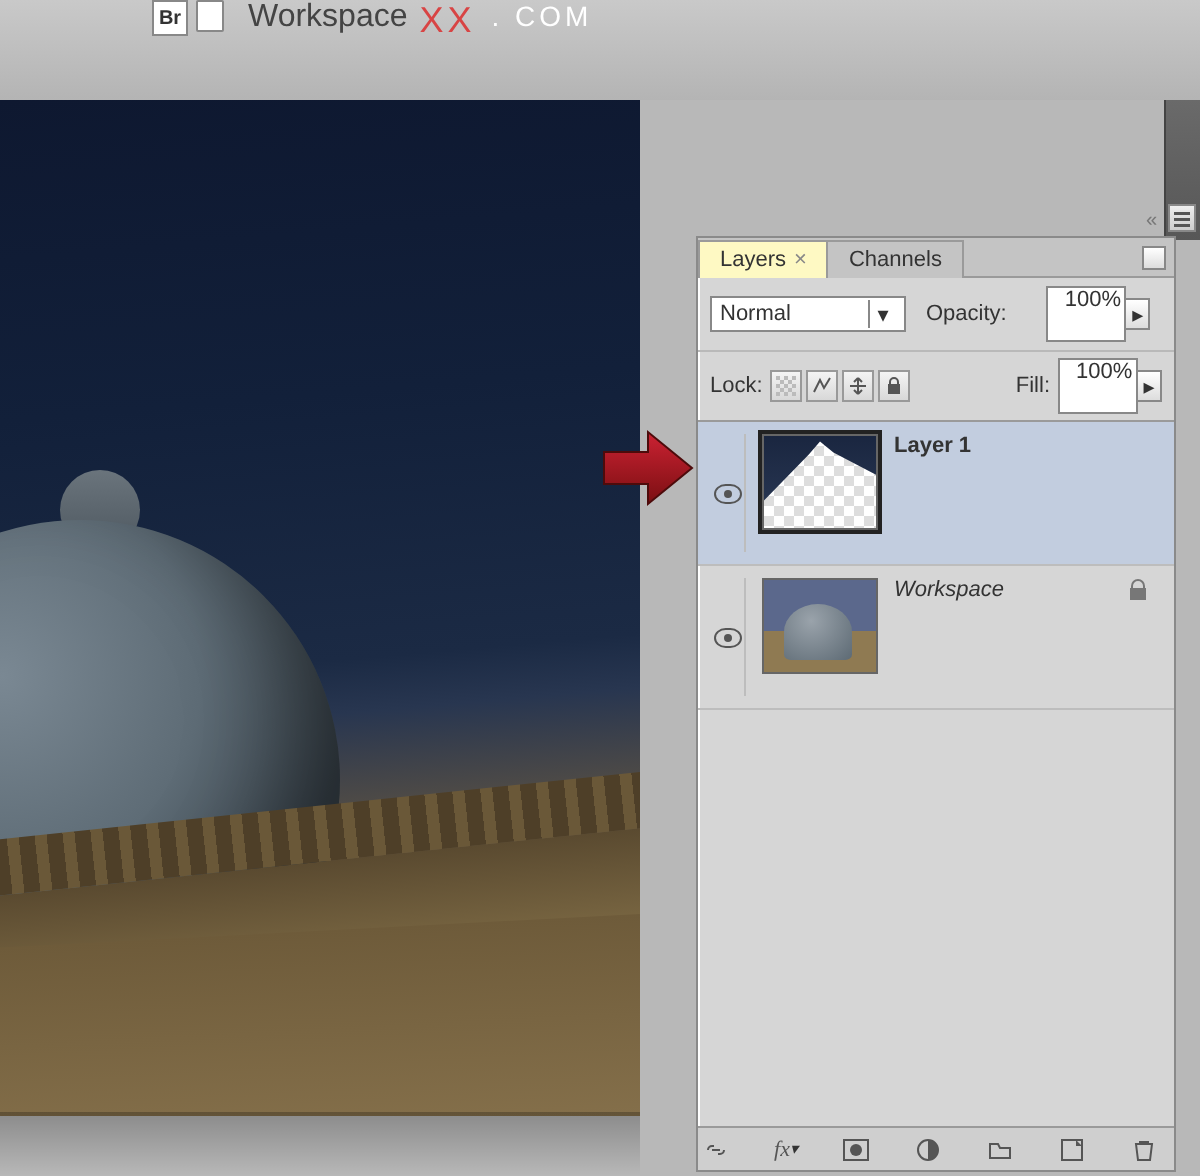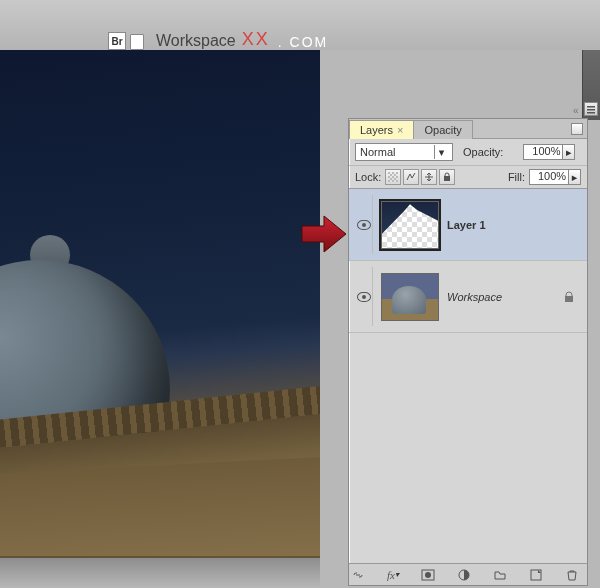--- a/index.html
+++ b/index.html
@@ -1,17 +1,17 @@
 <!DOCTYPE html>
 <html><head>
 <meta charset="utf-8">
 <style>
 *{box-sizing:border-box;margin:0;padding:0;font-family:Tahoma,Arial,sans-serif;font-size:11px;color:#333}
 body{width:600px;height:588px;background:#b8b8b8;overflow:hidden;position:relative}
-.top-bar{position:absolute;left:0;top:0;width:100%;height:50px;background:linear-gradient(#c9c9c9,#b4b4b4);display:flex;align-items:flex-end;padding-left:108px}
+.top-bar{position:absolute;left:0;top:0;width:100%;height:50px;background:linear-gradient(#c9c9c9,#b4b4b4);display:flex;align-items:flex-start;padding-left:76px}
 .watermark-top{position:absolute;top:8px;left:245px;color:#f29a9a;font-size:16px;letter-spacing:2px}
 .br-box{width:18px;height:18px;background:#fff;border:1px solid #888;display:flex;align-items:center;justify-content:center;font-size:10px;font-weight:bold;margin-right:4px}
 .doc-icon{width:14px;height:16px;background:#fff;border:1px solid #888;border-radius:1px;margin-right:12px}
 .workspace-label{color:#444;font-size:16px;margin-right:6px}
 .wm-x{color:#d84444;font-size:18px;font-weight:normal;letter-spacing:2px}
 .wm-com{color:#fff;font-size:14px;margin-left:8px;letter-spacing:2px}
 .canvas-area{position:absolute;left:0;top:50px;width:320px;height:508px;overflow:hidden}
 .canvas-img{position:relative;width:320px;height:508px;background:linear-gradient(175deg,#0e1830 0%,#12203a 30%,#1b2a44 55%,#283650 60%,#6b5a3f 75%,#8d7751 88%,#a48c5f 100%)}
 .dome{position:absolute;left:-90px;top:210px;width:260px;height:260px;border-radius:50%;background:radial-gradient(circle at 35% 30%,#7a8893,#5e6c76 40%,#3a444c 70%);box-shadow:inset -20px -30px 50px rgba(0,0,0,.4)}
 .dome-top{position:absolute;left:30px;top:185px;width:40px;height:40px;background:linear-gradient(#6a747c,#4e5860);border-radius:50%}
@@ -24,28 +24,28 @@
 .tabs{display:flex;height:20px;border-bottom:1px solid #9a9a9a;background:#c4c4c4}
 .tab{padding:3px 10px;border:1px solid #9a9a9a;border-bottom:none;background:#fef9c3;margin-right:-1px;position:relative;top:1px}
 .tab.inactive{background:#c4c4c4;color:#666}
 .tab .x{margin-left:4px;color:#888}
 .panel-close{position:absolute;right:4px;top:-14px;width:10px;height:10px;color:#777;font-size:10px}
 .panel-menu{position:absolute;right:4px;top:4px;width:12px;height:12px;border:1px solid #888;background:linear-gradient(#fff,#ddd)}
 .blend-row{display:flex;align-items:center;padding:4px 6px;border-bottom:1px solid #b9b9b9}
 .blend-select{width:98px;height:18px;border:1px solid #888;background:#fff;display:flex;align-items:center;padding:0 4px;justify-content:space-between}
 .blend-select .arrow{width:14px;height:14px;border-left:1px solid #888;display:flex;align-items:center;justify-content:center}
 .opacity-label{margin-left:10px;margin-right:20px}
-.pct-field{width:40px;height:16px;border:1px solid #888;background:#fff;text-align:right;padding:0 8px;display:inline-block}
+.pct-field{width:40px;height:28px;border:1px solid #888;background:#fff;text-align:right;padding:0 8px;display:inline-block}
 .flyout{width:12px;height:16px;border:1px solid #888;border-left:none;background:linear-gradient(#fff,#ddd);display:inline-flex;align-items:center;justify-content:center}
 .lock-row{display:flex;align-items:center;padding:3px 6px;border-bottom:1px solid #9a9a9a}
 .lock-label{margin-right:4px}
 .lock-icons{display:flex;gap:2px;margin-right:auto}
 .lock-btn{width:16px;height:16px;border:1px solid #999;background:linear-gradient(#f4f4f4,#d8d8d8);display:flex;align-items:center;justify-content:center;font-size:10px}
 .layers-list{height:340px;overflow:hidden}
-.layer-row{display:flex;align-items:center;height:72px;padding:6px;border-bottom:1px solid #bdbdbd}
+.layer-row{display:flex;align-items:flex-start;height:72px;padding:6px;border-bottom:1px solid #bdbdbd}
 .layer-row.active{background:#c2cddf}
 .eye-col{width:18px;display:flex;align-items:center;justify-content:center;border-right:1px solid #bdbdbd;height:100%}
 .eye{width:14px;height:10px;border:1px solid #555;border-radius:50%/60%;position:relative}
 .eye::after{content:"";position:absolute;left:4px;top:2px;width:4px;height:4px;background:#555;border-radius:50%}
 .thumb{width:58px;height:48px;margin:0 8px;border:1px solid #666;box-shadow:inset 0 0 0 1px #fff;position:relative;overflow:hidden}
 .thumb.sel{outline:2px solid #222}
 .thumb-sky{position:absolute;inset:0;background:linear-gradient(#1a2640,#2b3a56)}
 .thumb-transp{position:absolute;inset:0;background:repeating-conic-gradient(#fff 0 25%,#ddd 0 50%) 0 0/10px 10px}
 .sky-cutout{position:absolute;left:0;right:0;top:0;height:100%;clip-path:polygon(0 0,100% 0,100% 42%,62% 18%,50% 6%,40% 20%,0 70%)}
 .thumb-bg{position:absolute;inset:0;background:linear-gradient(180deg,#5b688c 0 55%,#8f7a52 55% 100%)}
@@ -100,21 +100,21 @@
         </linearGradient>
       </defs>
     <polygon points="2,12 24,12 24,2 46,20 24,38 24,28 2,28" fill="url(#g)" stroke="#4d0b0b" stroke-width="1"></polygon>
   </svg>
 </div>
 
 <div class="panel">
   <div class="panel-close">«</div>
   <div class="tabs">
     <div class="tab"><span>Layers</span><span class="x">×</span></div>
-    <div class="tab inactive"><span>Opacity</span></div>
+    <div class="tab inactive"><span>Channels</span></div>
     <div class="panel-menu"></div>
   </div>
 
   <div class="blend-row">
     <div class="blend-select">
       <span>Normal</span>
       <span class="arrow">▾</span>
     </div>
     <span class="opacity-label">Opacity:</span>
     <span class="pct-field">100%</span>

